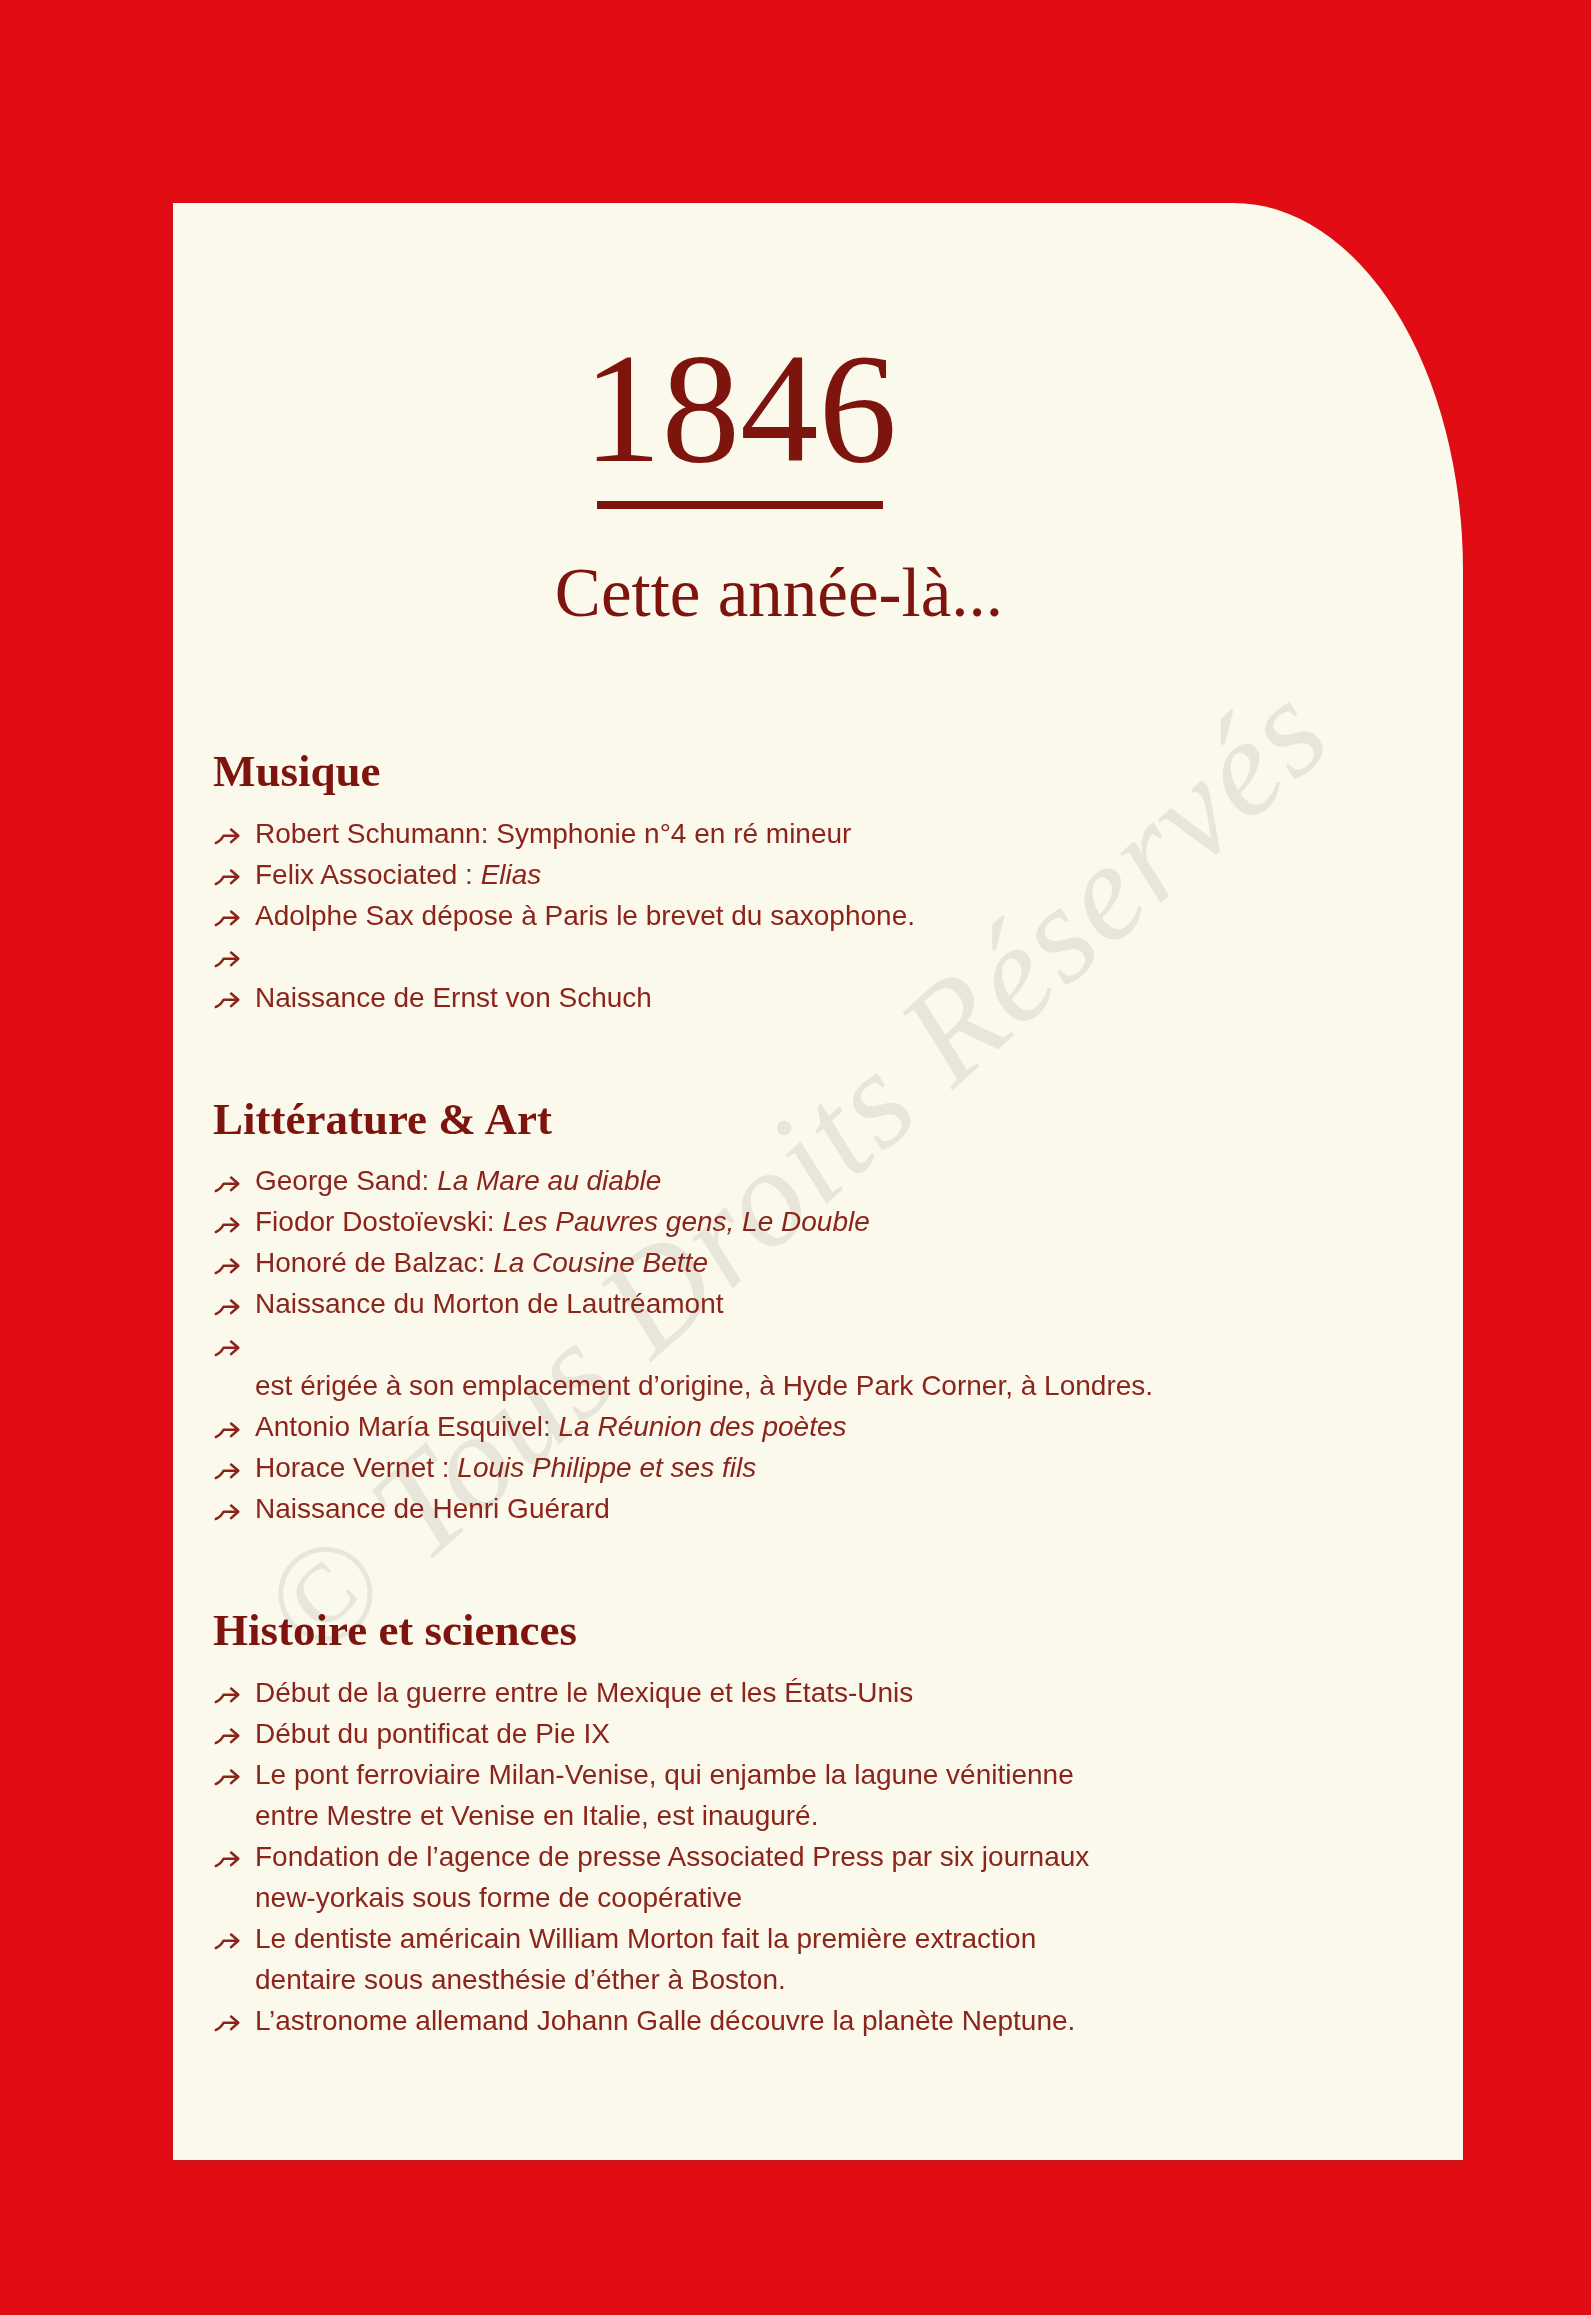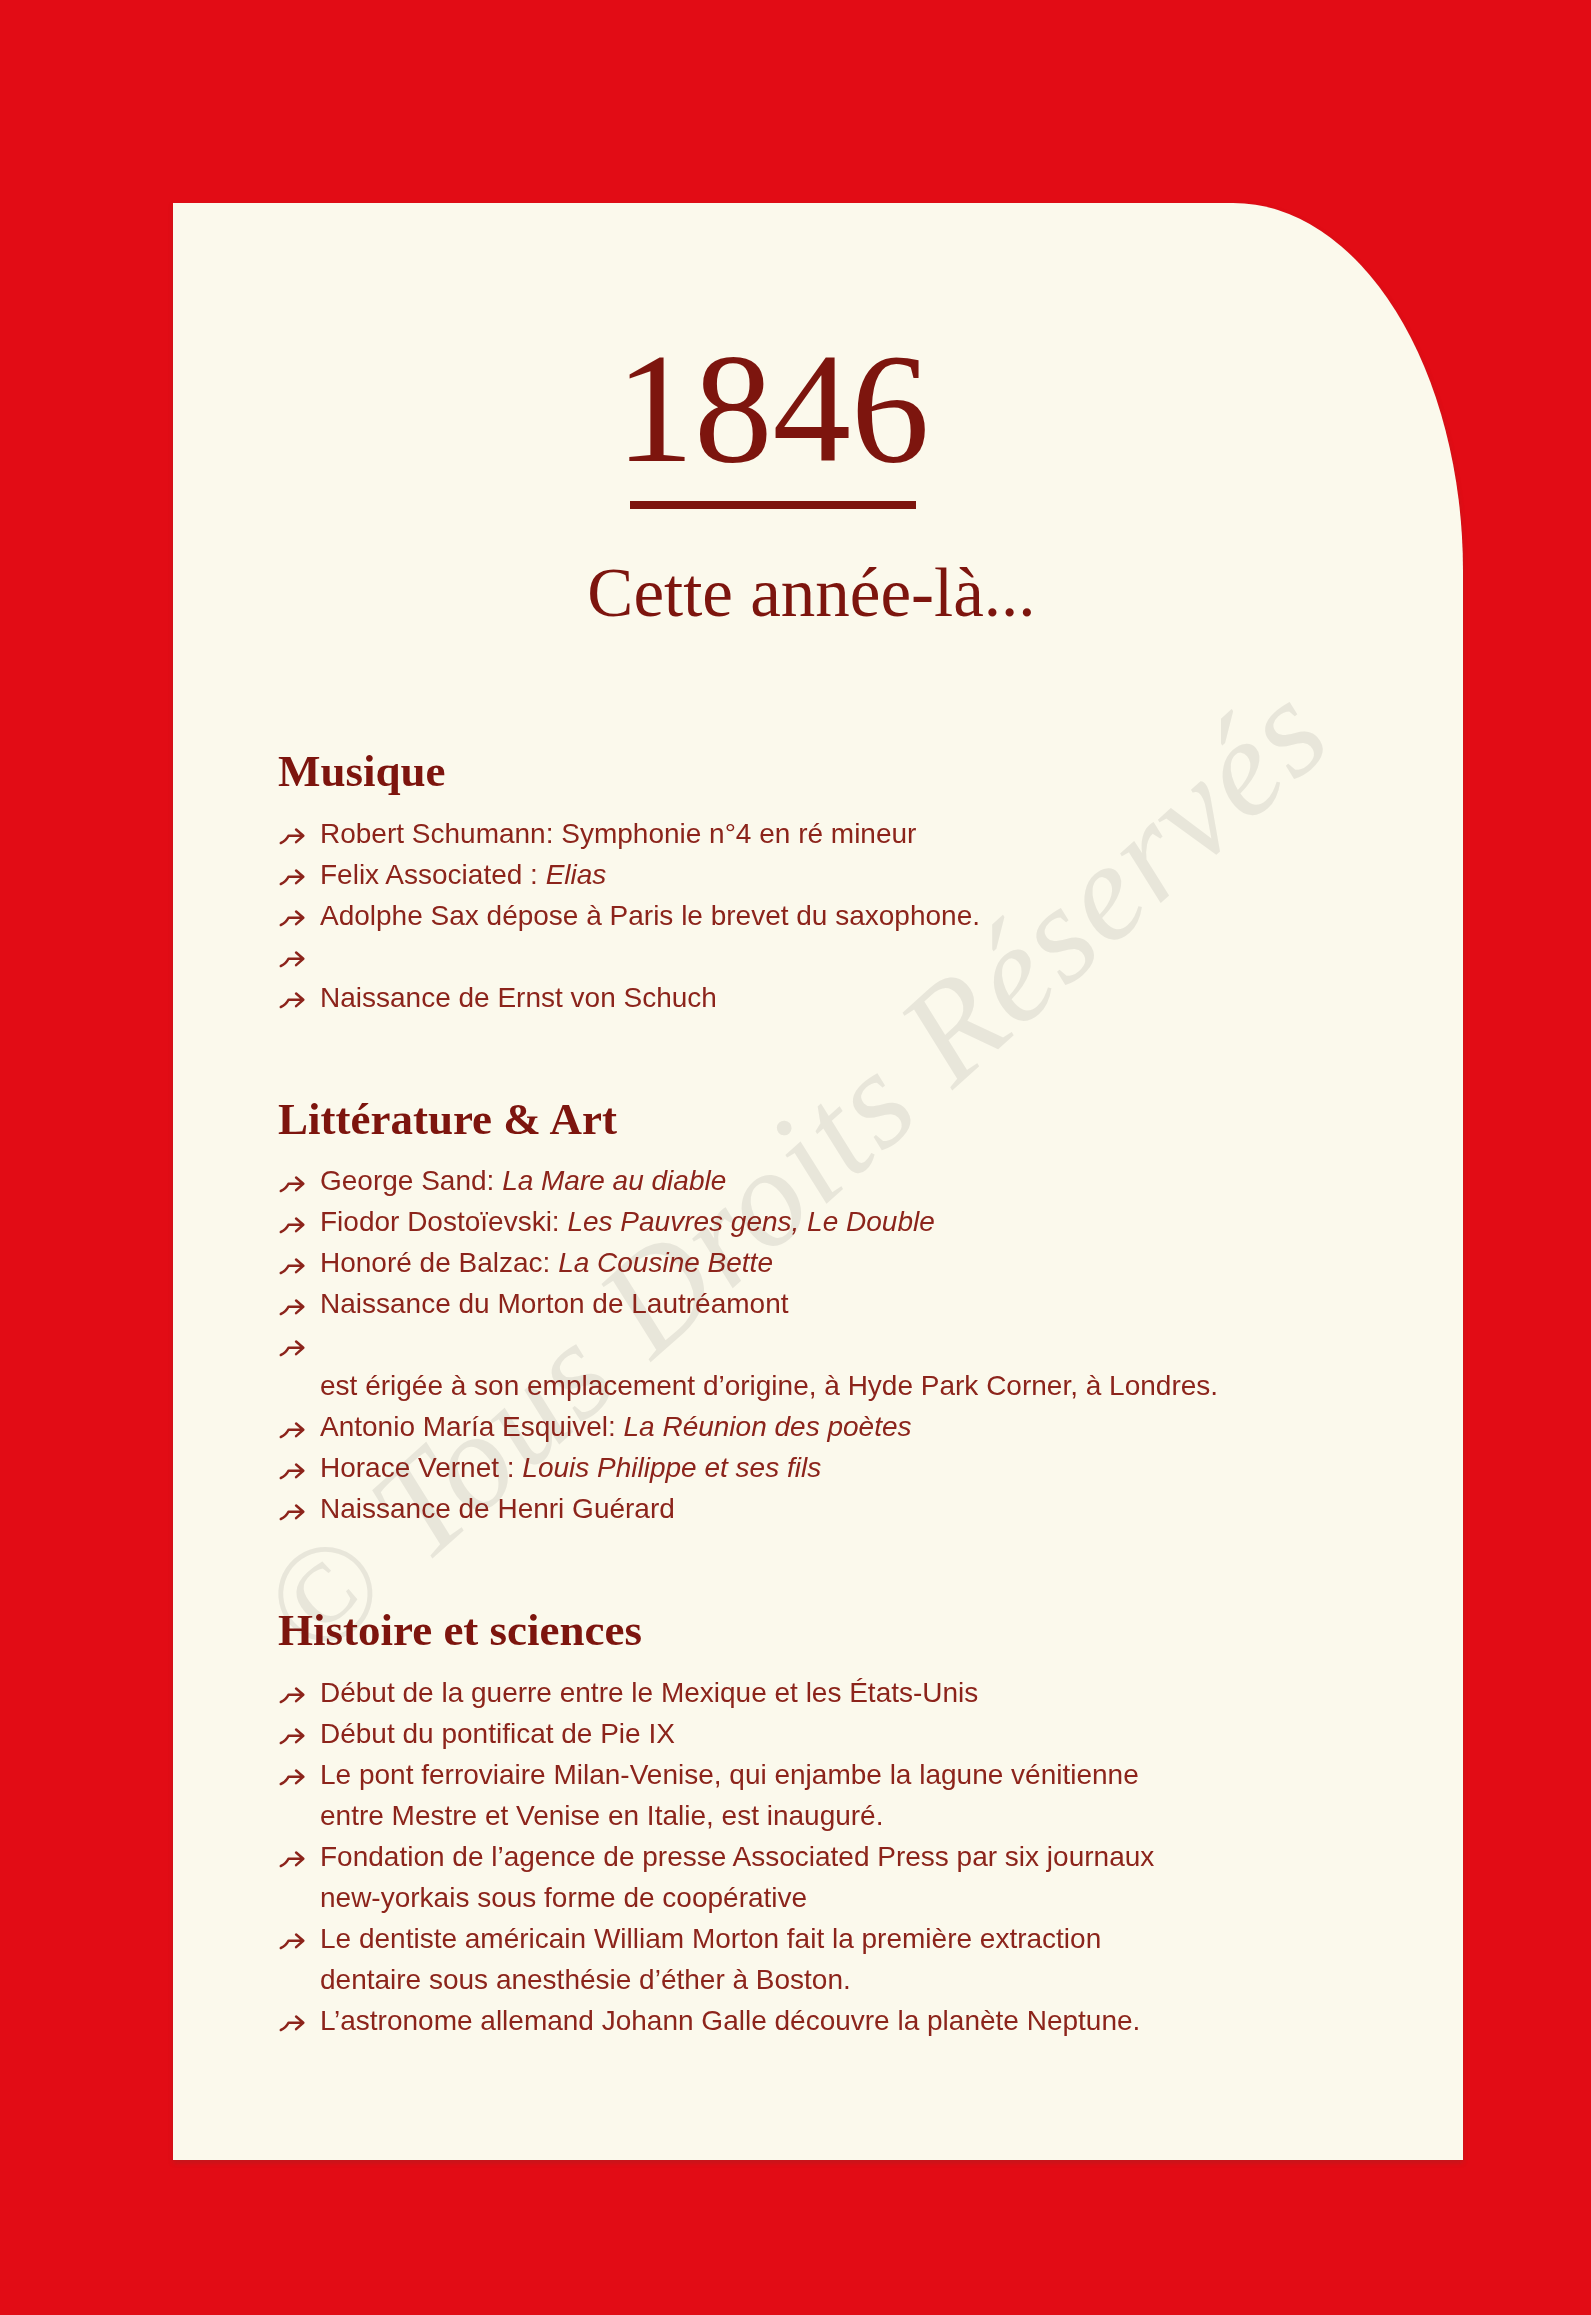--- a/index.html
+++ b/index.html
@@ -5,21 +5,21 @@
   html,body{margin:0;padding:0;}
   .stage{position:relative;width:1592px;height:2315px;background:#e20c15;overflow:hidden;
          font-family:"Liberation Sans",sans-serif;}
   .card{position:absolute;left:173px;top:203px;width:1290px;height:1957px;background:#fbf9ec;
         border-top-right-radius:230px 368px;overflow:hidden;
         box-shadow:0 2.9px 4.9px rgba(100,60,50,.25);}
   .watermark{position:absolute;left:57px;top:1367px;z-index:0;
         transform:rotate(-42deg);transform-origin:0 0;
         font-family:"Liberation Serif",serif;font-style:italic;
         font-size:139px;letter-spacing:2.9px;color:#e8e6da;white-space:nowrap;}
-  .content{position:relative;z-index:1;padding:0 118px 0 105px;}
+  .content{position:relative;z-index:1;padding:0 118px 0 40px;}
   .title{margin:123px 0 0;position:relative;left:-39px;text-align:center;
         font-family:"Liberation Serif",serif;font-weight:400;
         font-size:157px;line-height:1.05;color:#7d150e;}
   .title-rule{width:286px;height:8.8px;background:#7d150e;margin:9.8px auto 0;
         position:relative;left:-39px;}
   .subtitle{margin:47px 0 0;text-align:center;font-family:"Liberation Serif",serif;
         font-weight:400;font-size:69px;line-height:1.1;color:#7d150e;}
   h2{margin:0;font-family:"Liberation Serif",serif;font-weight:700;
         font-size:45px;line-height:1.15;color:#7d150e;}
   .sec-1 h2{margin-top:114px;}

